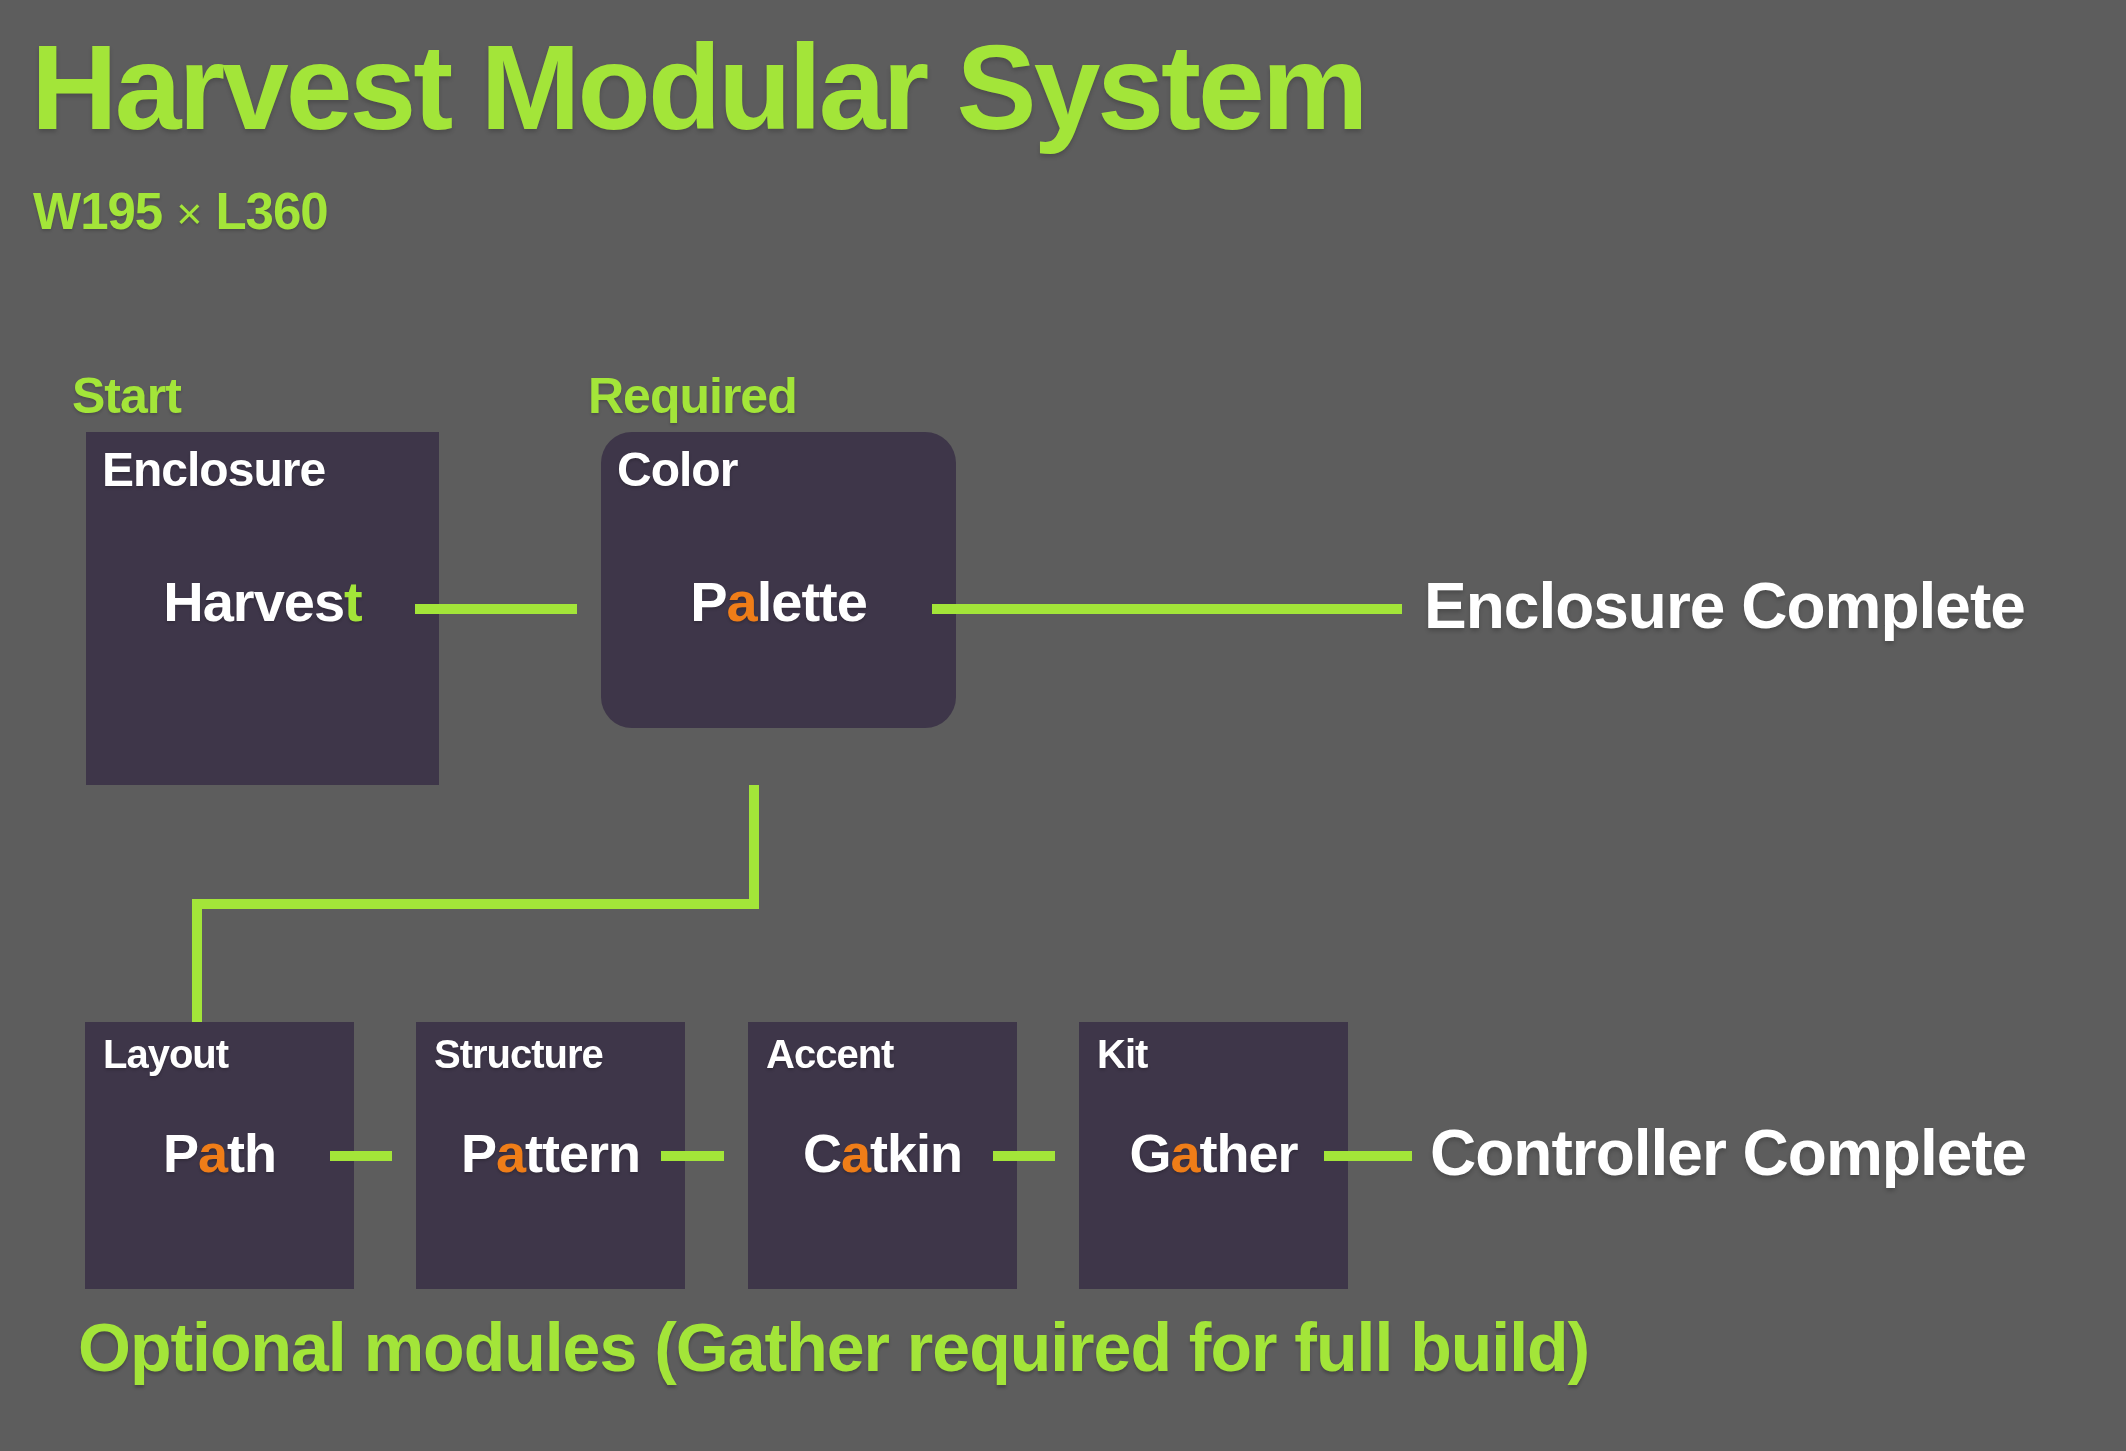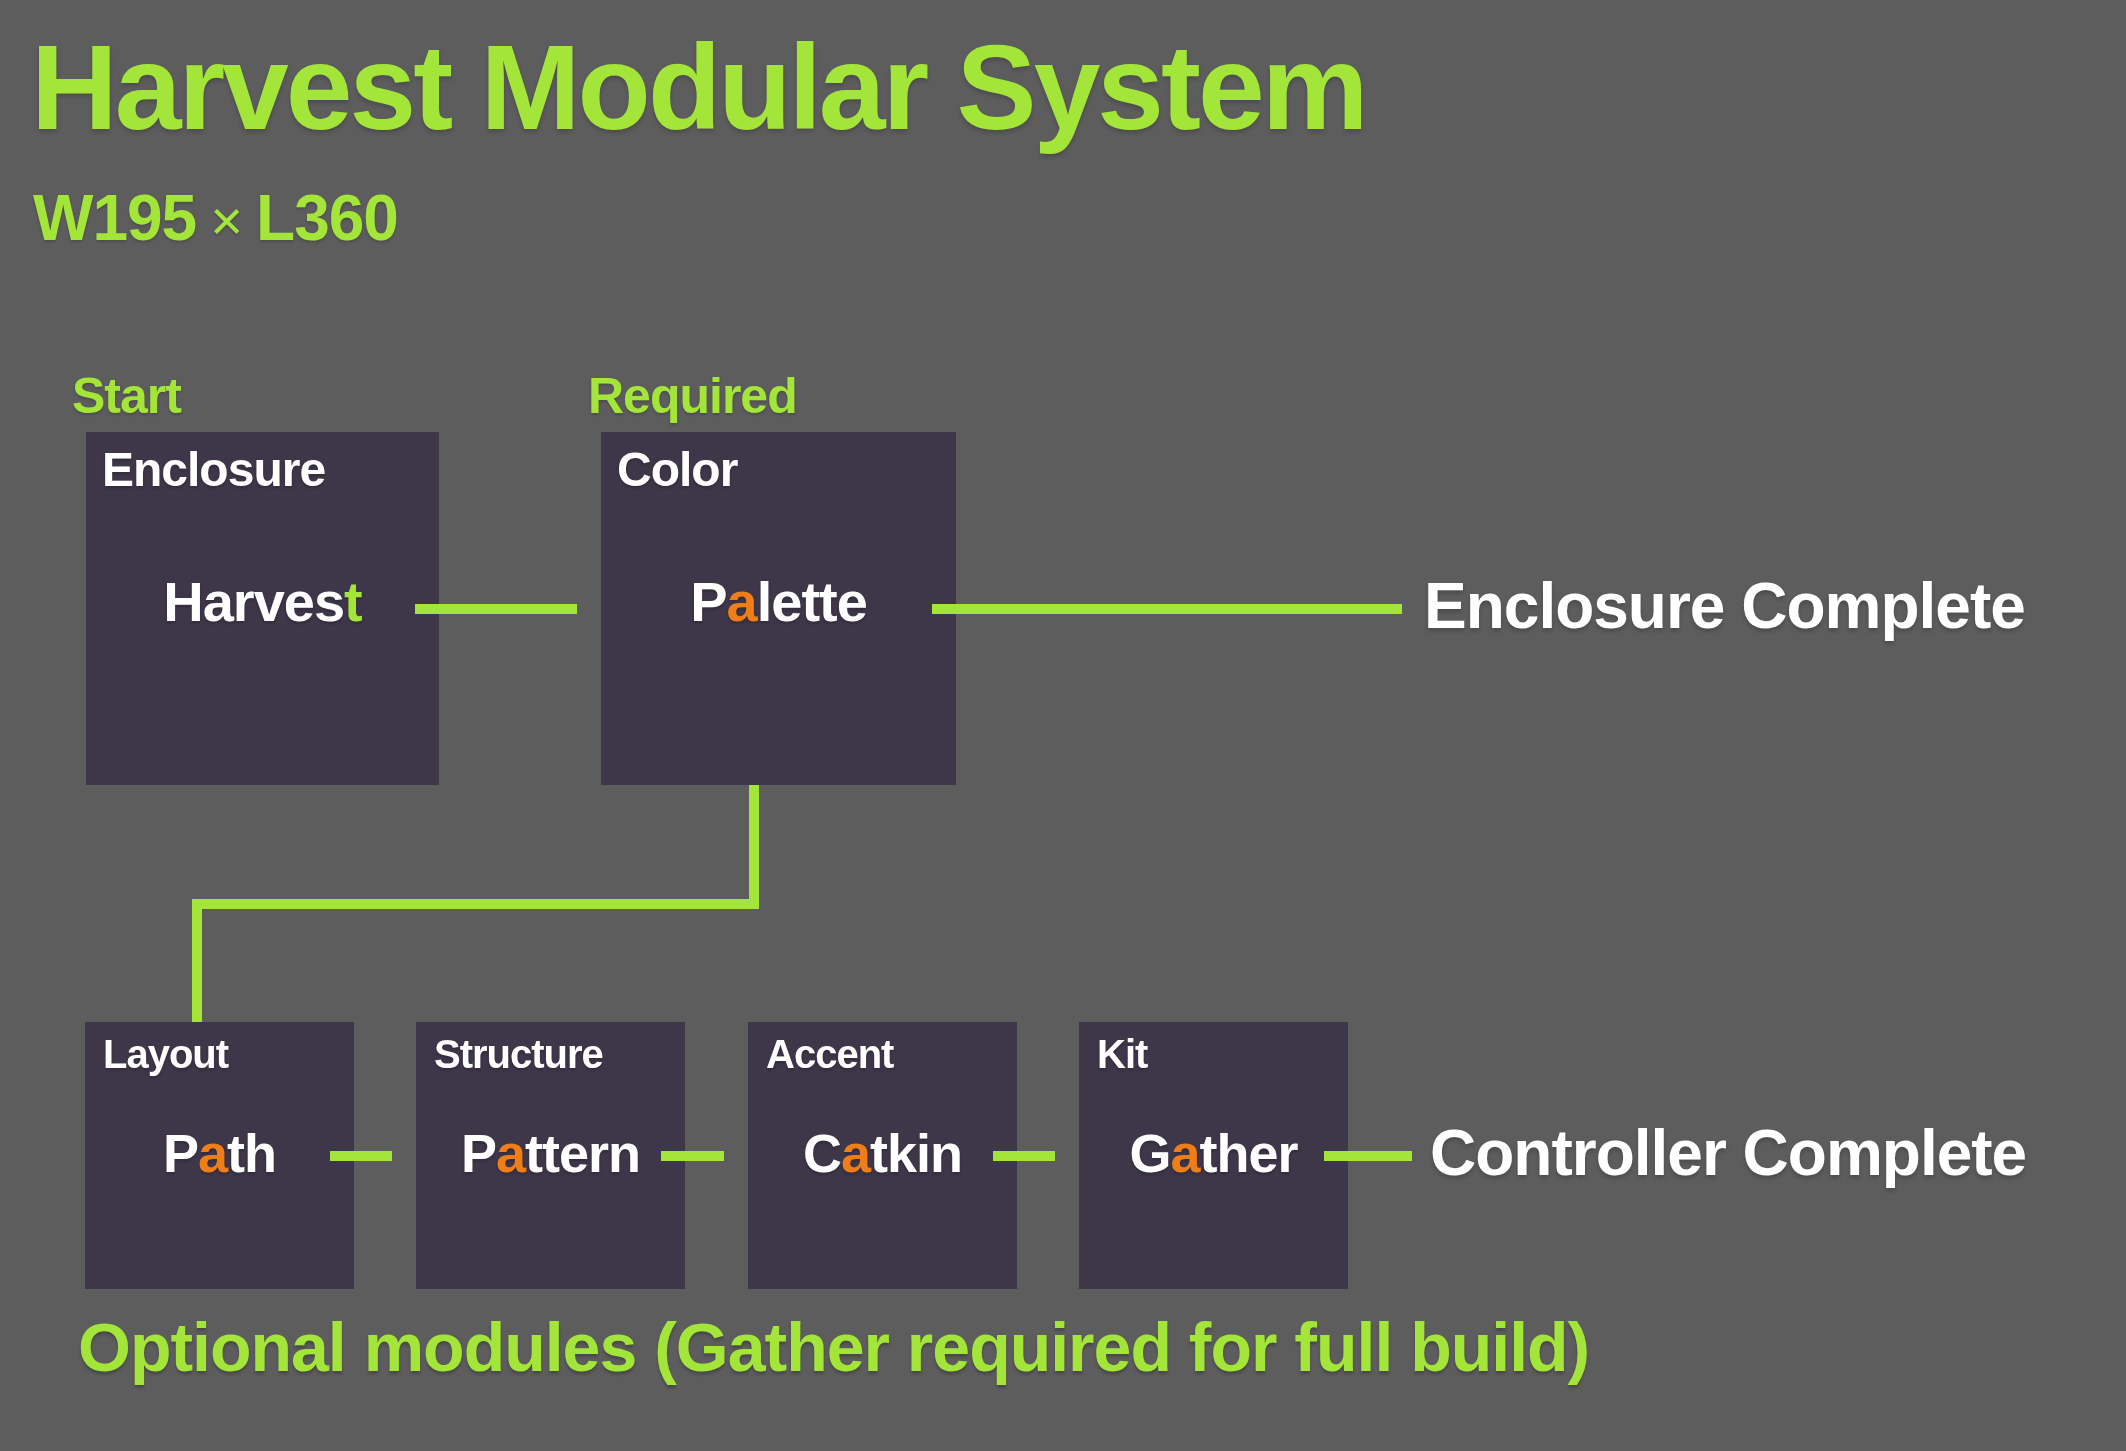--- a/index.html
+++ b/index.html
@@ -19,21 +19,21 @@
     overflow:hidden;
   }
   .abs{position:absolute;line-height:1;white-space:nowrap;}
   .title{
     font-size:120px;
     letter-spacing:-3px;
     color:var(--green);
     text-shadow:0 3px 4px rgba(0,0,0,0.18);
   }
   .subtitle{
-    font-size:64px;
+    font-size:51px;
     letter-spacing:-1px;
     color:var(--green);
     text-shadow:0 2px 3px rgba(0,0,0,0.18);
   }
   .subtitle .times{font-weight:400;font-size:0.88em;margin:0 14px;}
   .zone-label{
     font-size:50px;
     letter-spacing:-1px;
     color:var(--green);
     text-shadow:0 2px 3px rgba(0,0,0,0.18);
@@ -93,21 +93,21 @@
   <div class="abs zone-label" style="left:72px;top:371px;">Start</div>
   <div class="abs zone-label" style="left:588px;top:371px;">Required</div>
 
   <div class="module-box big" style="left:62px;top:432px;width:353px;height:353px;">
     <div class="box-header">Enclosure</div>
     <div class="module-word">
       <span>Harves</span><span class="accent" data-accent="green">t</span><span></span>
     </div>
   </div>
 
-  <div class="module-box big" style="left:577px;top:432px;width:355px;height:353px;">
+  <div class="module-box big" style="left:577px;top:432px;width:355px;height:296px;border-radius:31px;">
     <div class="box-header">Color</div>
     <div class="module-word">
       <span>P</span><span class="accent" data-accent="orange">a</span><span>lette</span>
     </div>
   </div>
 
   <div class="connector" style="left:415px;top:604px;width:162px;height:10px;"></div>
   <div class="connector" style="left:932px;top:604px;width:470px;height:10px;"></div>
 
   <div class="abs result-label" style="left:1424px;top:574px;">Enclosure Complete</div>

